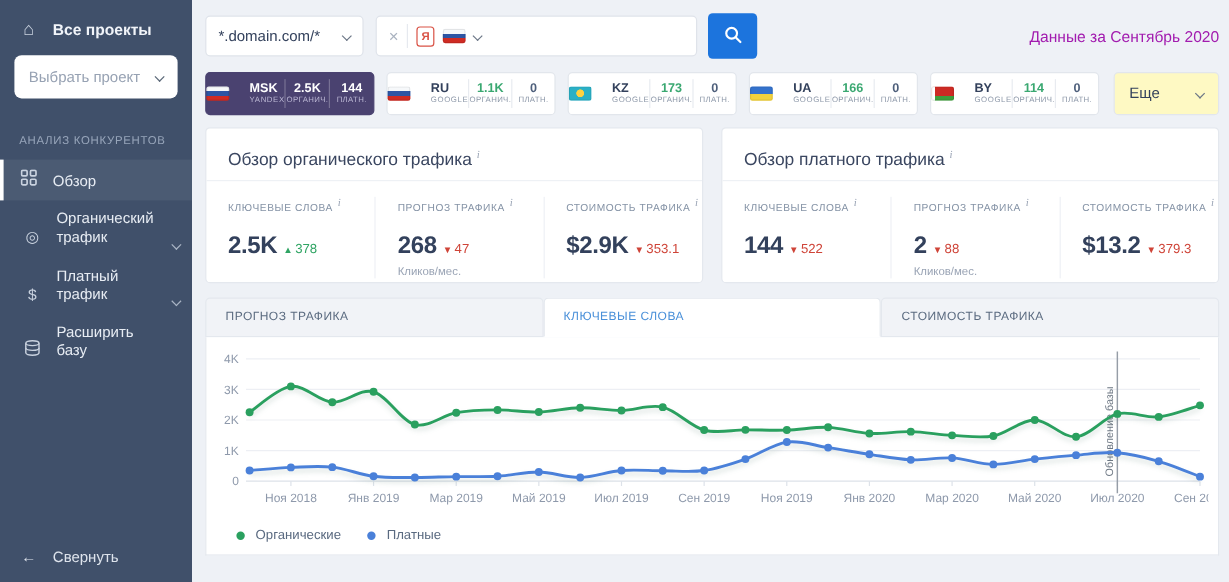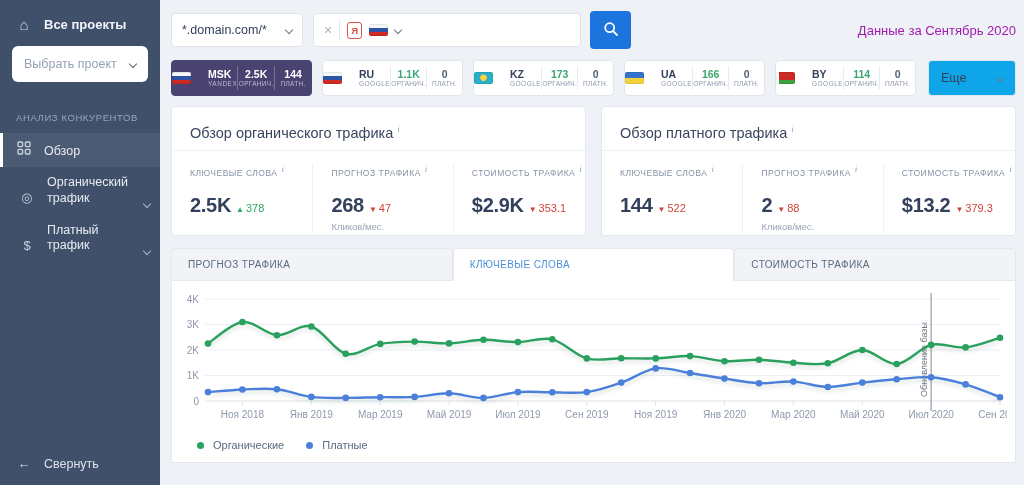--- a/index.html
+++ b/index.html
@@ -52,21 +52,21 @@
   .rcard .code { font-size:10.5px; font-weight:bold; color:#33415c; }
   .rcard .engine { font-size:6.5px; letter-spacing:.5px; color:#8c97a8; }
   .rcard .val { font-size:10.5px; font-weight:bold; color:#4e5f7b; }
   .rcard .val.green { color:#3aa871; }
   .rcard .cap { font-size:6.5px; letter-spacing:.3px; color:#8c97a8; }
   .rcard .cdiv { width:1px; height:24px; background:#e8ebf0; flex:none; }
   .rcard.selected { background:#4a4270; border-color:#4a4270; }
   .rcard.selected .code, .rcard.selected .val { color:#fff; }
   .rcard.selected .engine, .rcard.selected .cap { color:#bcb8d4; }
   .rcard.selected .cdiv { background:rgba(255,255,255,.25); }
-  .more-btn { margin-left:auto; width:88px; height:36px; background:#0ea5e9; border:1px solid #e2e6ec; border-radius:4px; display:flex; align-items:center; padding:0 12px; font-size:12.5px; color:#33415c; cursor:pointer; }
+  .more-btn { margin-left:auto; width:88px; height:36px; background:#fef9c3; border:1px solid #e2e6ec; border-radius:4px; display:flex; align-items:center; padding:0 12px; font-size:12.5px; color:#33415c; cursor:pointer; }
   .more-btn .chev { margin-left:auto; color:#6b7686; }
 
   
   .panels-row { display:flex; gap:15px; margin-top:10px; }
   .panel { flex:1; background:#fff; border:1px solid #e4e8ee; border-radius:4px; height:130px; }
   .panel-h { height:44px; line-height:44px; padding:0 18px; font-size:14.5px; color:#3a4660; border-bottom:1px solid #eef1f5; }
   .info { font-style:italic; font-size:9px; color:#9aa4b5; vertical-align:super; margin-left:4px; font-family:"Liberation Serif",serif; }
   .metrics { display:flex; padding-top:13px; }
   .metric { padding:0 10px 0 18px; }
   .metric.b { border-left:1px solid #eef1f5; }
@@ -127,20 +127,32 @@
     <span class="lbl">Органический трафик</span>
     <span class="chev"></span>
   </div>
 
   <div class="sb-item">
     <span class="ic">$</span>
     <span class="lbl">Платный трафик</span>
     <span class="chev"></span>
   </div>
 
+  <div class="sb-item">
+    <span class="ic">
+      <svg width="14" height="14" viewBox="0 0 14 14">
+          <g fill="none" stroke="#c9d2df" stroke-width="1.2">
+            <ellipse cx="7" cy="3" rx="5.5" ry="2"></ellipse>
+            <path d="M1.5 3 v8 a5.5 2 0 0 0 11 0 v-8"></path>
+            <path d="M1.5 7 a5.5 2 0 0 0 11 0"></path>
+          </g>
+        </svg>
+    </span>
+    <span class="lbl">Расширить базу</span>
+  </div>
 
   <div class="sb-collapse">
     <span class="ic">←</span>
     <span>Свернуть</span>
   </div>
 </div>
 
 <div class="main">
 
   <div class="topbar">

